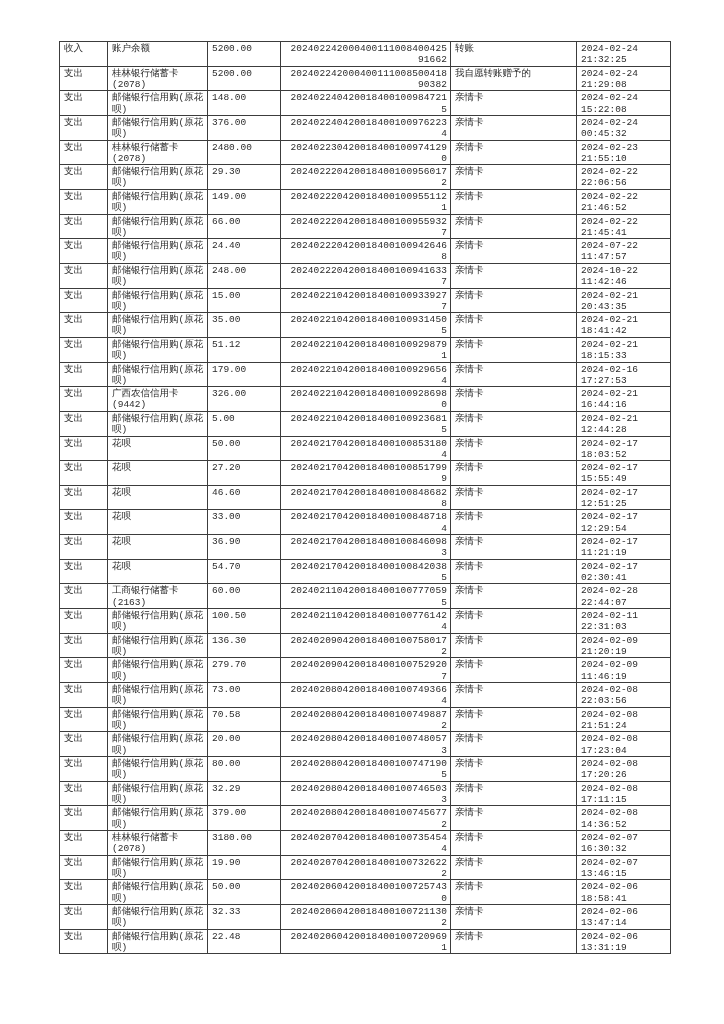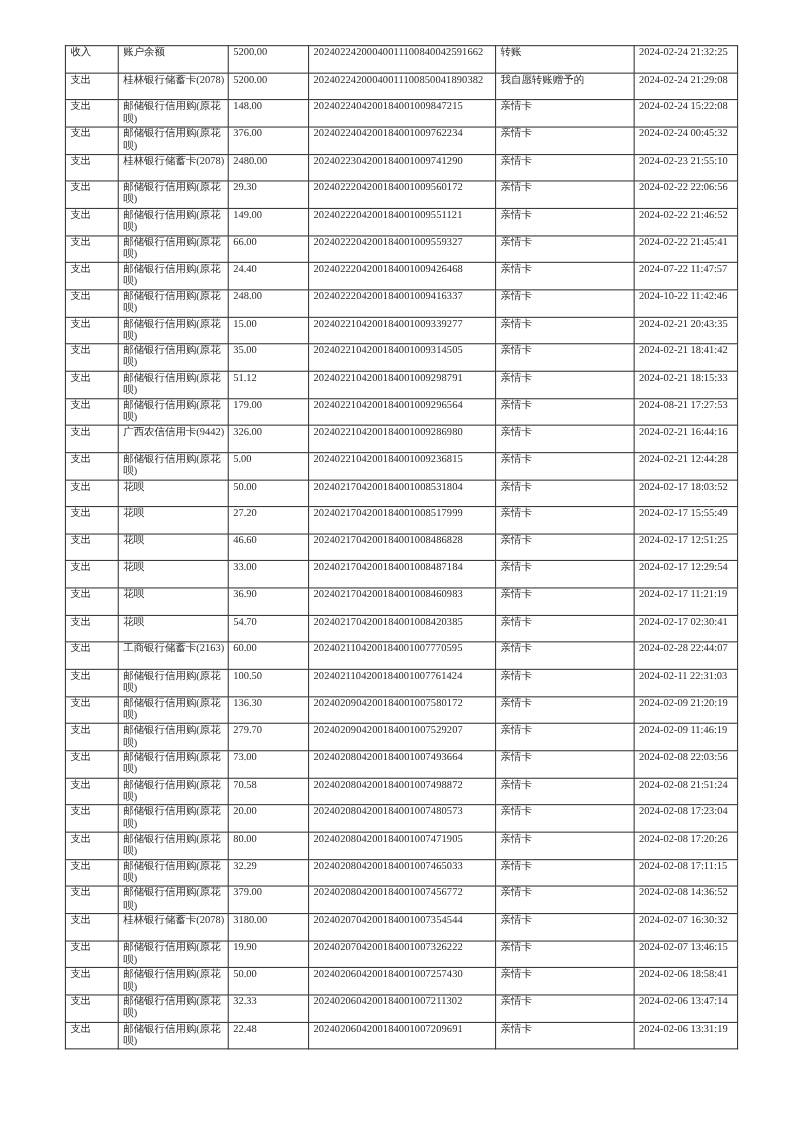--- a/index.html
+++ b/index.html
@@ -23,34 +23,35 @@
   table.txn-table {
     position: absolute;
     left: 59px;
     top: 41px;
     width: 611px;
     border-collapse: collapse;
     table-layout: fixed;
   }
   table.txn-table tr {
     height: 24.66px;
+    font-family: Liberation Mono, monospace;
   }
   table.txn-table td {
     border: 1px solid #3c3c3c;
     vertical-align: top;
     font-size: 9.5px;
     line-height: 11.2px;
     padding: 1px 3px 0 4px;
     overflow: hidden;
     word-wrap: break-word;
   }
   td.col-type    { }
   td.col-account { }
   td.col-amount  { }
-  td.col-id      { word-break: break-all; font-size: 9px; letter-spacing: 0.1px; }
+  td.col-id      { word-break: break-all; font-size: 9px; letter-spacing: 0.1px; text-align: right; }
   td.col-remark  { }
   td.col-date    { }
 </style>
 </head>
 <body>
 
 <div class="page">
   <table class="txn-table">
     <colgroup>
       <col style="width:48px">
@@ -178,21 +179,21 @@
     <td class="col-remark">亲情卡</td>
     <td class="col-date">2024-02-21 18:15:33</td>
   </tr>
 
   <tr>
     <td class="col-type">支出</td>
     <td class="col-account">邮储银行信用购(原花呗)</td>
     <td class="col-amount">179.00</td>
     <td class="col-id">2024022104200184001009296564</td>
     <td class="col-remark">亲情卡</td>
-    <td class="col-date">2024-08-21 17:27:53</td>
+    <td class="col-date">2024-02-16 17:27:53</td>
   </tr>
 
   <tr>
     <td class="col-type">支出</td>
     <td class="col-account">广西农信信用卡(9442)</td>
     <td class="col-amount">326.00</td>
     <td class="col-id">2024022104200184001009286980</td>
     <td class="col-remark">亲情卡</td>
     <td class="col-date">2024-02-21 16:44:16</td>
   </tr>

